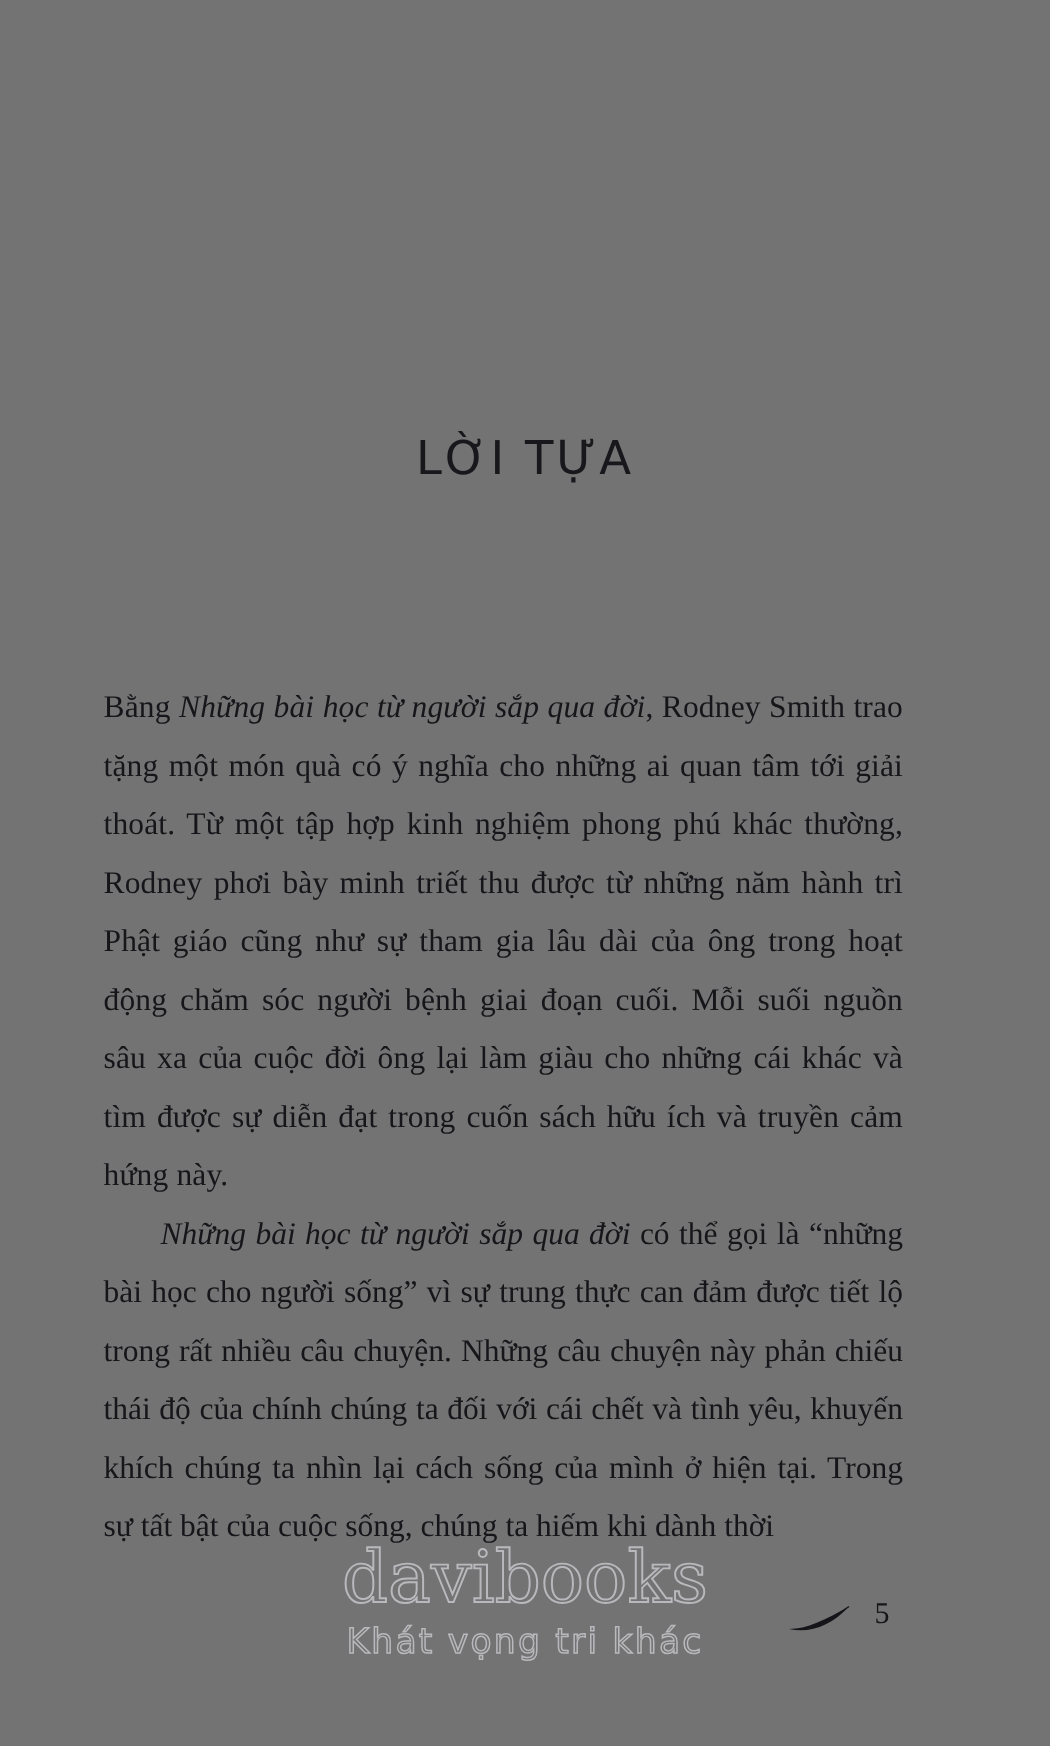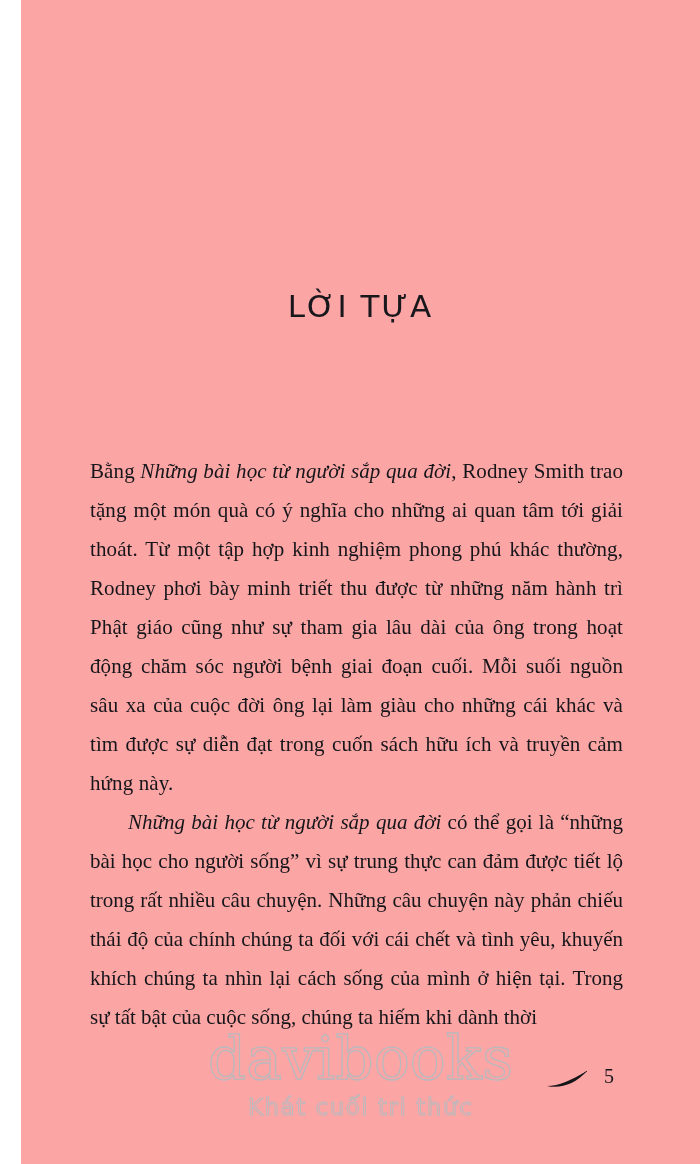--- a/index.html
+++ b/index.html
@@ -12,22 +12,21 @@
     height: 1164px;
     position: relative;
     overflow: hidden;
     font-family: "Liberation Serif", serif;
     color: #1a1a1a;
   }
 
   .page {
     position: absolute;
     inset: 0;
-    background: #fca5a5;
-    margin-left: 21px;
+    background: #737373;
   }
 
   .chapter-title {
     position: absolute;
     top: 288px;
     left: 0;
     width: 100%;
     text-align: center;
     font-family: "DejaVu Sans", sans-serif;
     font-size: 31px;
@@ -87,21 +86,21 @@
     position: absolute;
     top: 1028px;
     left: 0;
     width: 100%;
     text-align: center;
     pointer-events: none;
     user-select: none;
   }
   .watermark .wm-main {
     font-family: "DejaVu Serif", serif;
-    font-size: 60px;
+    font-size: 48px;
     line-height: 1;
     color: transparent;
     -webkit-text-stroke: 1.3px #b9b9bd;
     letter-spacing: 0px;
   }
   .watermark .wm-sub {
     margin-top: 6px;
     font-family: "DejaVu Sans", sans-serif;
     font-size: 23px;
     letter-spacing: 1.5px;
@@ -125,16 +124,16 @@
     <svg viewBox="0 0 44 22" width="44" height="22" aria-hidden="true">
       <path d="M2 18 C14 18 26 12 42 3 C30 16 16 21 2 18 Z" fill="#16161a"></path>
       <path d="M42 3 C34 9 26 14 14 17" stroke="#16161a" stroke-width="0.8" fill="none"></path>
     </svg>
   </div>
 
   <div class="page-number">5</div>
 
   <div class="watermark">
     <div class="wm-main">davibooks</div>
-    <div class="wm-sub">Khát cuối tri thức</div>
+    <div class="wm-sub">Khát vọng tri khác</div>
   </div>
 
 </div>
 
 </body></html>

